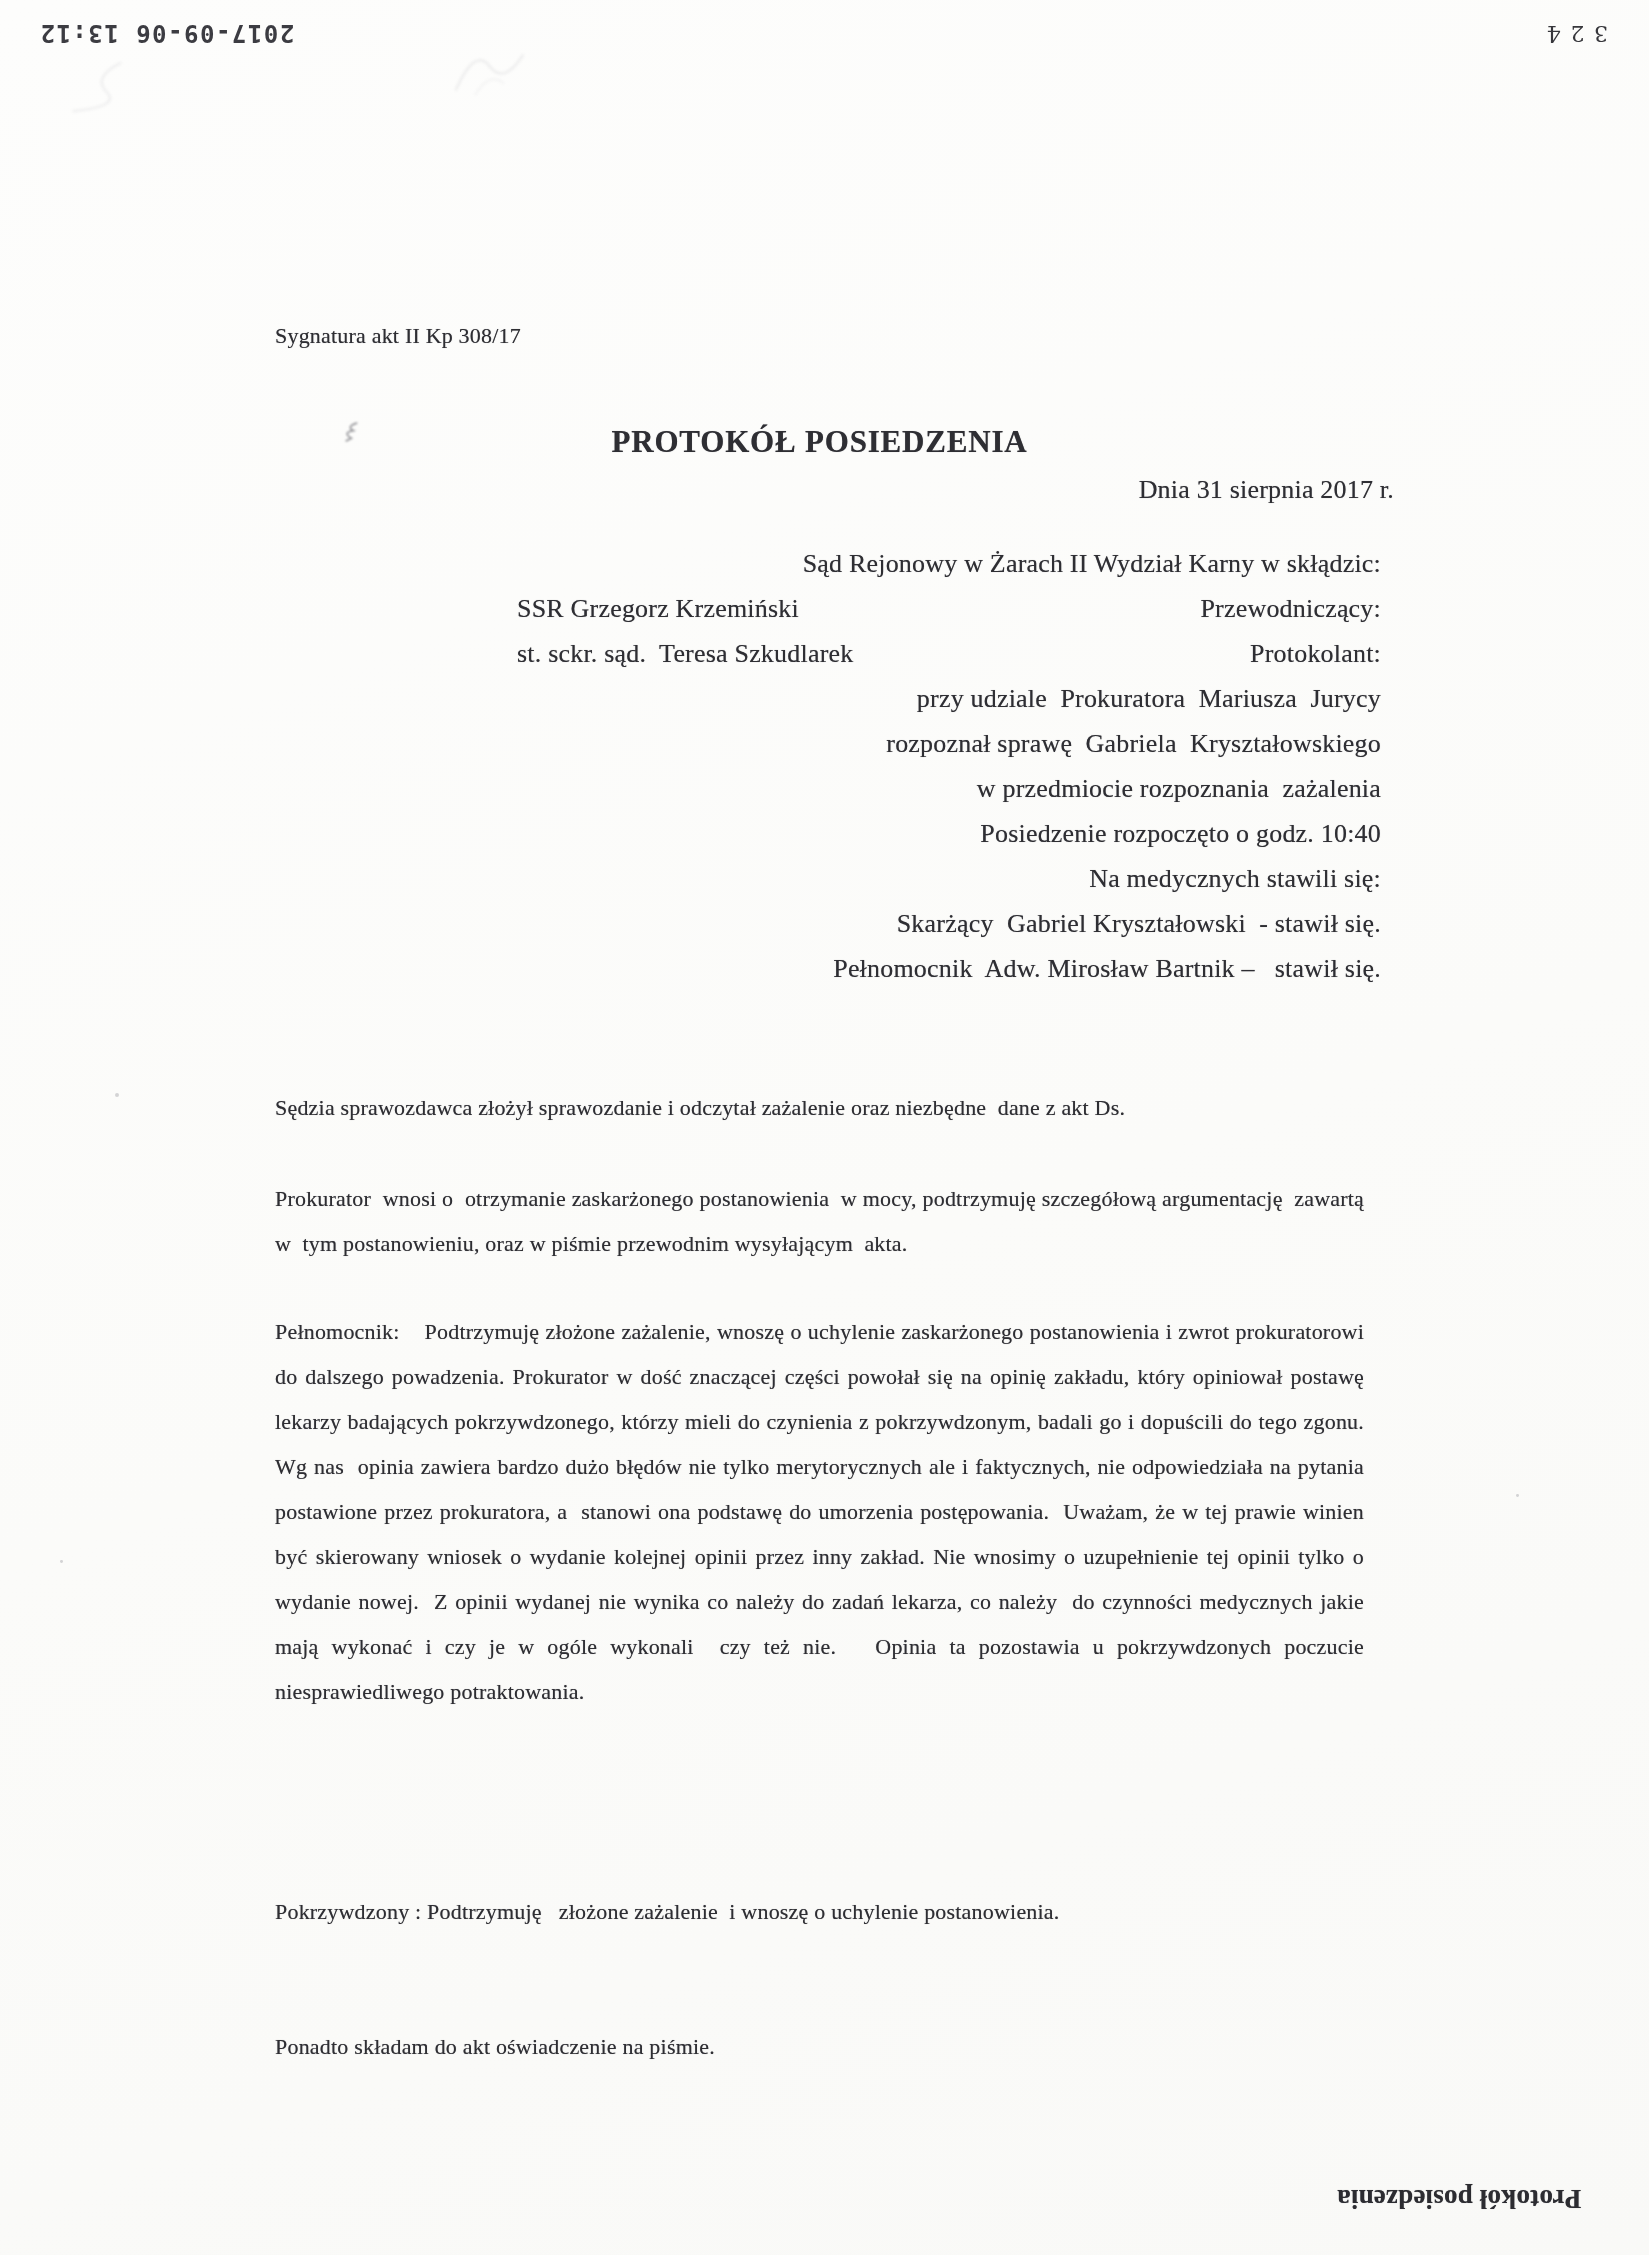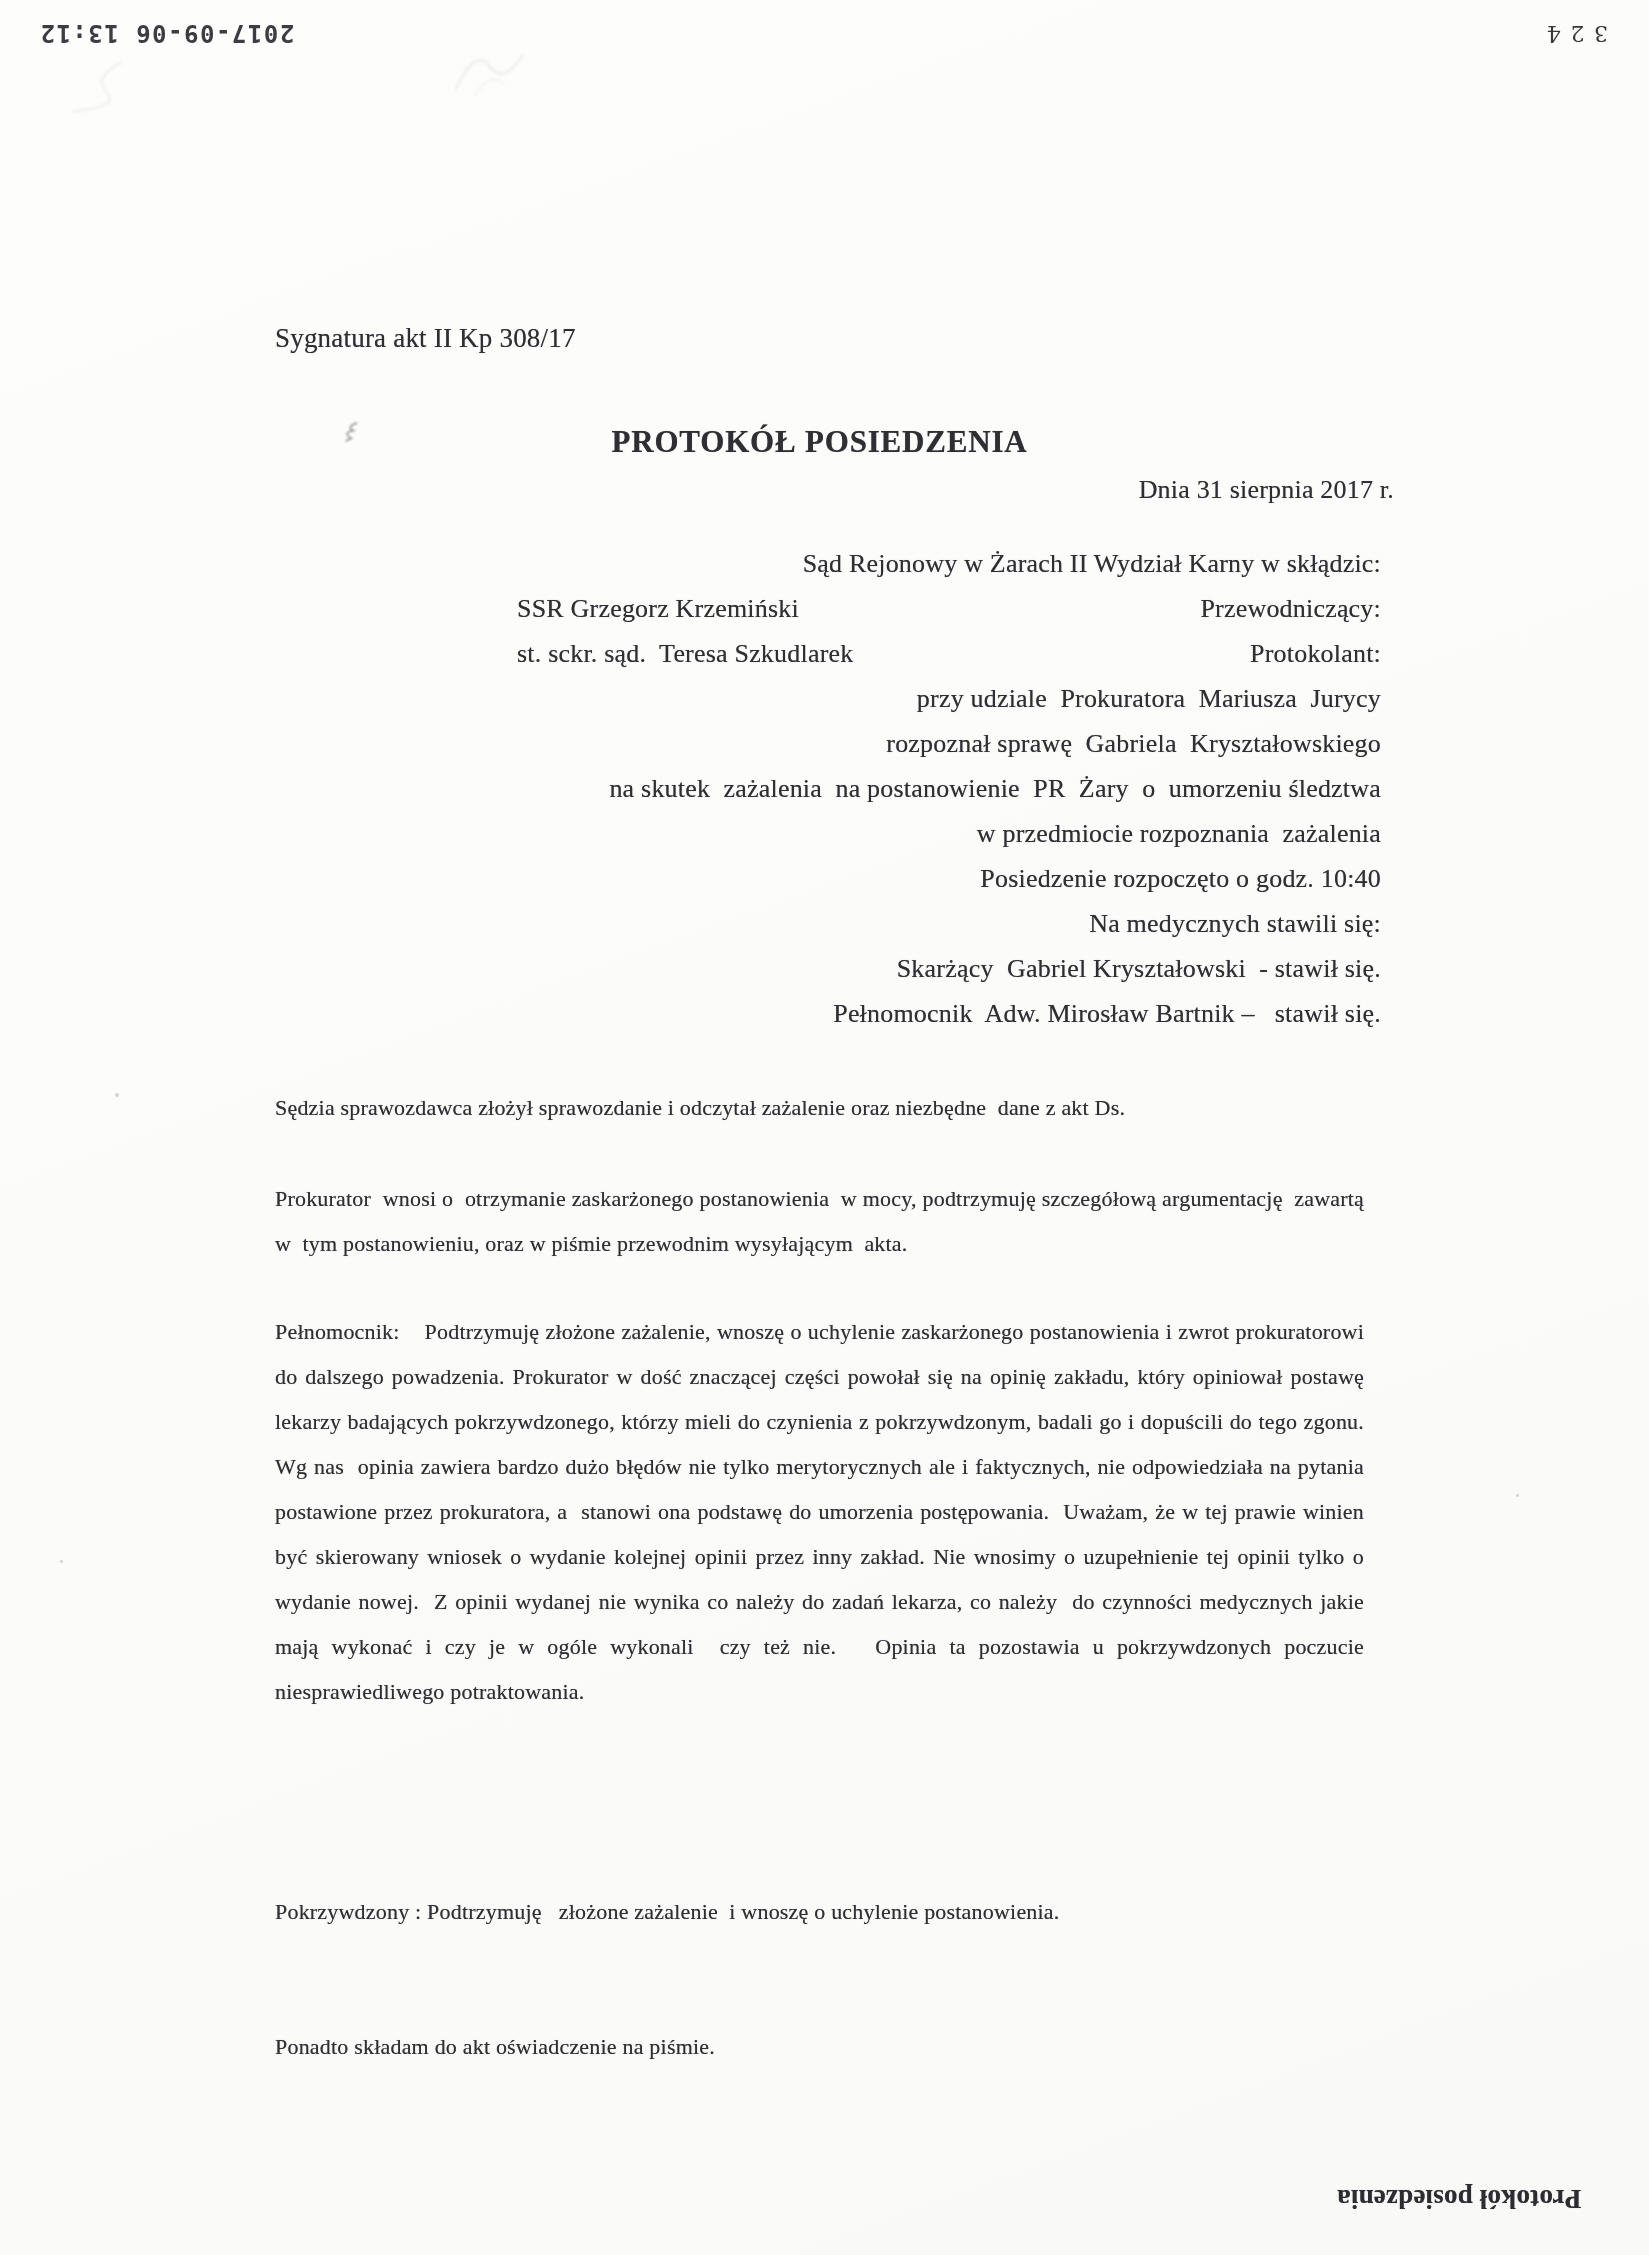--- a/index.html
+++ b/index.html
@@ -26,21 +26,21 @@
     font-family:"DejaVu Serif",serif;
     font-size:22px; letter-spacing:9.7px; color:#37373c;
   }
   .sidelabel {
     left:1337px; top:2183px;
     font-size:27px; font-weight:600; color:#2c2c31;
   }
 
   
   .abs { position:absolute; }
-  .case-ref { left:275px; top:323px; font-size:27px; white-space:pre; }
+  .case-ref { left:275px; top:323px; font-size:22px; white-space:pre; }
   .doc-title {
     left:275px; top:424px; width:1089px;
     text-align:center; font-size:31px; font-weight:700; letter-spacing:0.8px;
   }
   .date-line { left:268px; top:475px; width:1126px; text-align:right; font-size:26px; white-space:pre; }
 
   .court-block { left:275px; top:549px; width:1106px; font-size:26px; }
   .court-block .line { position:relative; height:45px; white-space:pre;text-align:right; }
   .ind-a { display:inline-block; padding-left:18.4px; }
   .ind-b { display:inline-block; padding-left:69px; }
@@ -87,21 +87,20 @@
 
   <div class="abs doc-title ink">PROTOKÓŁ POSIEDZENIA</div>
   <div class="abs date-line ink">Dnia 31 sierpnia 2017 r.</div>
 
   <div class="abs court-block ink">
     <div class="line">Sąd Rejonowy w Żarach II Wydział Karny w skłądzic:</div>
     <div class="line"><span class="ind-a">Przewodniczący:</span><span class="col2">SSR Grzegorz Krzemiński</span></div>
     <div class="line"><span class="ind-b">Protokolant:</span><span class="col2">st. sckr. sąd.  Teresa Szkudlarek</span></div>
     <div class="line">przy udziale  Prokuratora  Mariusza  Jurycy</div>
     <div class="line">rozpoznał sprawę  Gabriela  Kryształowskiego</div>
-    <div class="line">na skutek  zażalenia  na postanowienie  PR  Żary  o  umorzeniu śledztwa</div>
     <div class="line">w przedmiocie rozpoznania  zażalenia</div>
     <div class="line">Posiedzenie rozpoczęto o godz. 10:40</div>
     <div class="line">Na medycznych stawili się:</div>
     <div class="line">Skarżący  Gabriel Kryształowski  - stawił się.</div>
     <div class="line">Pełnomocnik  Adw. Mirosław Bartnik –   stawił się.</div>
   </div>
 
   <div class="abs para judge-para ink">Sędzia sprawozdawca złożył sprawozdanie i odczytał zażalenie oraz niezbędne  dane z akt Ds.</div>
   <div class="abs para prosecutor-para ink">Prokurator  wnosi o  otrzymanie zaskarżonego postanowienia  w mocy, podtrzymuję szczegółową argumentację  zawartą w  tym postanowieniu, oraz w piśmie przewodnim wysyłającym  akta.</div>
   <div class="abs para attorney-para ink">Pełnomocnik:    Podtrzymuję złożone zażalenie, wnoszę o uchylenie zaskarżonego postanowienia i zwrot prokuratorowi do dalszego powadzenia. Prokurator w dość znaczącej części powołał się na opinię zakładu, który opiniował postawę lekarzy badających pokrzywdzonego, którzy mieli do czynienia z pokrzywdzonym, badali go i dopuścili do tego zgonu.  Wg nas  opinia zawiera bardzo dużo błędów nie tylko merytorycznych ale i faktycznych, nie odpowiedziała na pytania  postawione przez prokuratora, a  stanowi ona podstawę do umorzenia postępowania.  Uważam, że w tej prawie winien być skierowany wniosek o wydanie kolejnej opinii przez inny zakład. Nie wnosimy o uzupełnienie tej opinii tylko o wydanie nowej.  Z opinii wydanej nie wynika co należy do zadań lekarza, co należy  do czynności medycznych jakie mają wykonać i czy je w ogóle wykonali  czy też nie.   Opinia ta pozostawia u pokrzywdzonych poczucie niesprawiedliwego potraktowania.</div>

